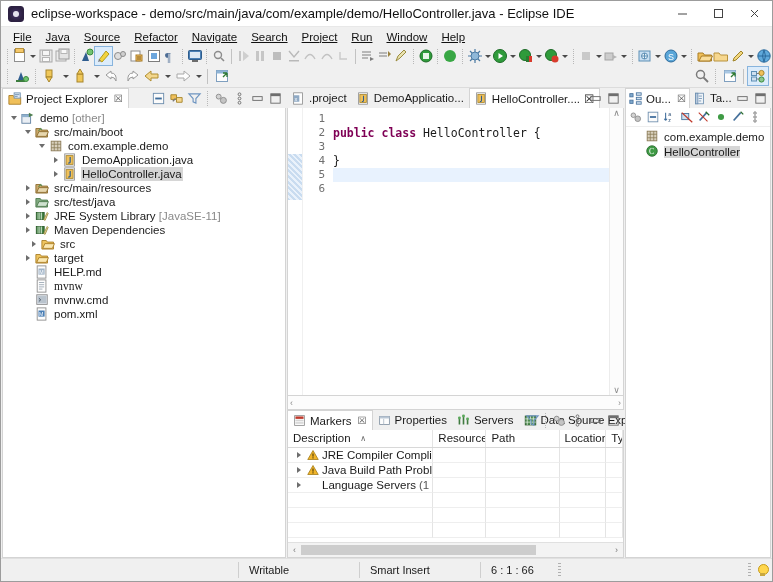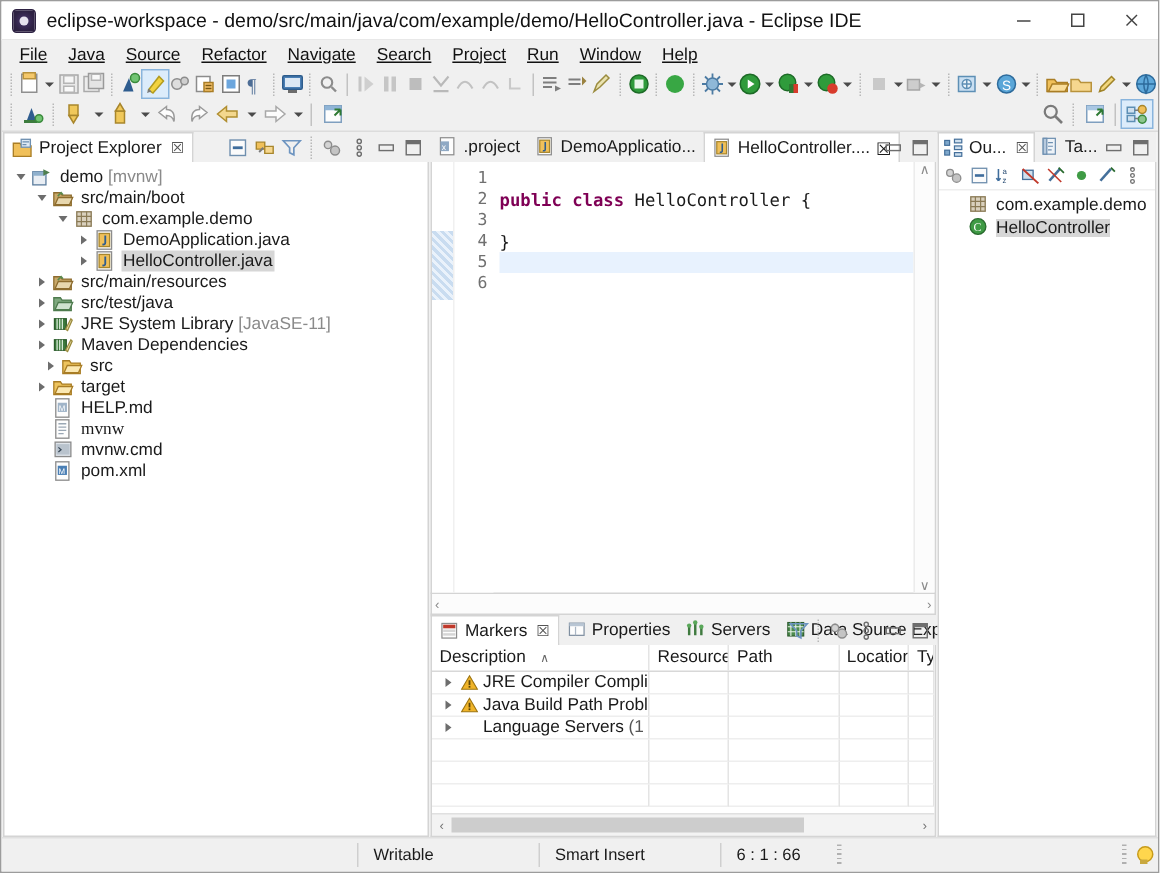--- a/index.html
+++ b/index.html
@@ -118,21 +118,21 @@
   }
 
   
   .view {
     display: flex; flex-direction: column;
     background: #ffffff;
     min-height: 0;
   }
   .view-tabbar {
     height: 20px; min-height: 20px;
-    display: flex; align-items: flex-start;
+    display: flex; align-items: center;
     background: #f0f0f0;
     position: relative;
   }
   .vtab {
     display: flex; align-items: center; gap: 4px;
     height: 19px; padding: 0 5px;
     font-size: 11.5px; color: #1a1a1a;
     background: #f0f0f0;
     white-space: nowrap;
   }
@@ -761,21 +761,21 @@
       </div>
       <div class="view-content">
         <div class="tree" id="tree-root">
             <div class="trow" style="padding-left: 4px;">
               <span class="twist open"></span>
               <span class="ticon"><svg width="16" height="14" viewBox="0 0 16 16">
                   <rect x="1" y="4" width="10" height="10" fill="#e9eef4" stroke="#5c7d9e"></rect>
                   <path d="M1 4 h10 v3 h-10 z" fill="#8fb0cd"></path>
                   <path d="M9 2 l5 2.5 l-5 2.5 z" fill="#4f7f4f"></path>
                 </svg></span>
-              <span class="tlabel">demo<span class="tsub"> [mvnw]</span></span>
+              <span class="tlabel">demo<span class="tsub"> [other]</span></span>
             </div>
             <div class="trow" style="padding-left: 18px;">
               <span class="twist open"></span>
               <span class="ticon"><svg width="16" height="14" viewBox="0 0 16 16">
                   <path d="M1 4 h5 l1.3 1.8 h7 v8 h-13.3 z" fill="#c9a96a" stroke="#8d6c2e"></path>
                   <path d="M2 13 l2.4 -5.4 h11 l-2.4 5.4 z" fill="#e7d7ae" stroke="#8d6c2e"></path>
                   <path d="M4 6.6 L6.6 4 L8 5.6" stroke="#5a8a4e" stroke-width="1.2" fill="none"></path>
                 </svg></span>
               <span class="tlabel">src/main/boot</span>
             </div>

